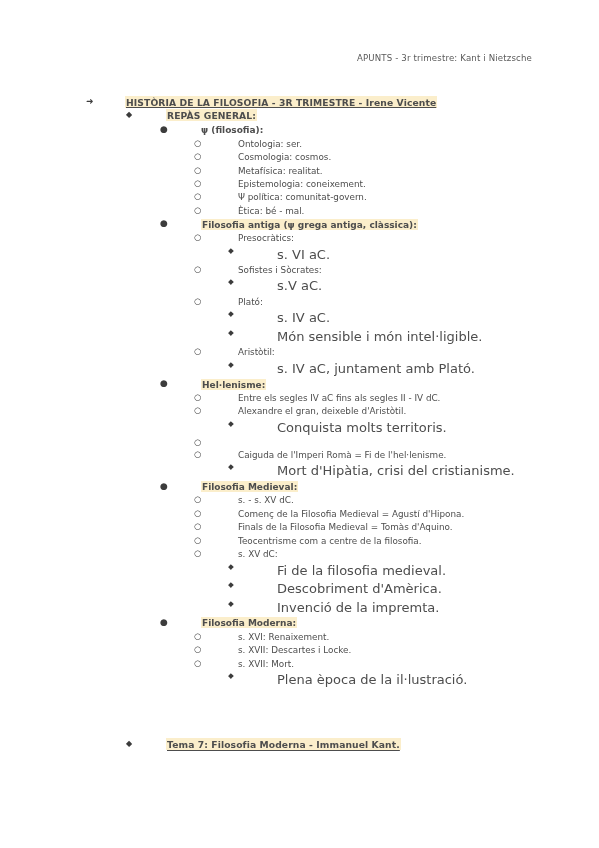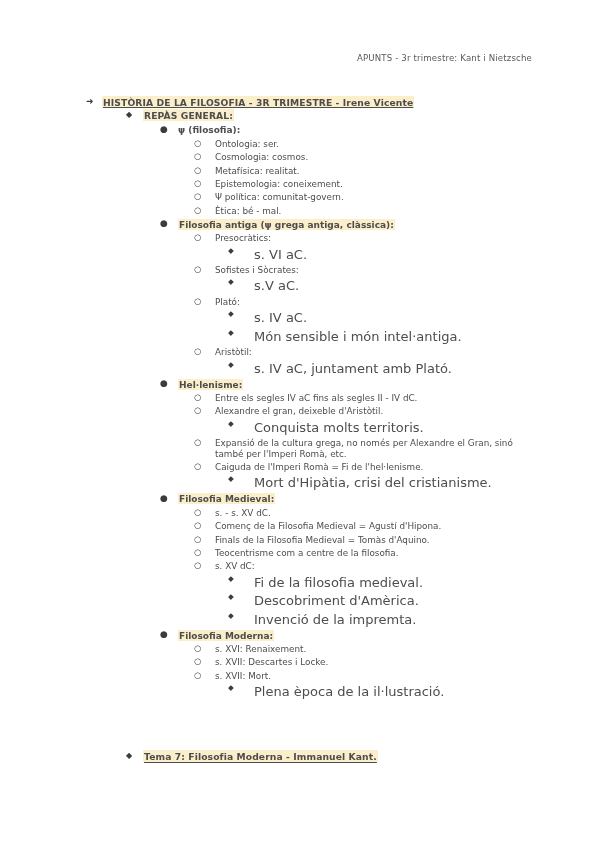--- a/index.html
+++ b/index.html
@@ -48,20 +48,21 @@
   }
   .bullet {
     flex: 0 0 auto;
     text-align: left;
     line-height: 1.0;
     color: #3c3c3c;
   }
   .txt {
     flex: 1 1 auto;
     line-height: 1.18;
+    margin-left: 23px;
   }
 
   
   .lvl0            { margin-left: 86px; }
   .lvl0 .bullet    { width: 16px; font-size: 9px; }
   .lvl0 .txt       { font-size: 9.2px; font-weight: bold; letter-spacing: 0.1px; }
 
   
   .lvl1            { margin-left: 126px; }
   .lvl1 .bullet    { width: 17px; font-size: 8px; }
@@ -175,21 +176,21 @@
     <div class="row lvl3">
       <span class="bullet">○</span>
       <span class="txt">Plató:</span>
     </div>
     <div class="row lvl4">
       <span class="bullet">◆</span>
       <span class="txt">s. IV aC.</span>
     </div>
     <div class="row lvl4">
       <span class="bullet">◆</span>
-      <span class="txt">Món sensible i món intel·antiga.</span>
+      <span class="txt">Món sensible i món intel·ligible.</span>
     </div>
 
     <div class="row lvl3">
       <span class="bullet">○</span>
       <span class="txt">Aristòtil:</span>
     </div>
     <div class="row lvl4">
       <span class="bullet">◆</span>
       <span class="txt">s. IV aC, juntament amb Plató.</span>
     </div>
@@ -208,21 +209,20 @@
       <span class="bullet">○</span>
       <span class="txt">Alexandre el gran, deixeble d'Aristòtil.</span>
     </div>
     <div class="row lvl4">
       <span class="bullet">◆</span>
       <span class="txt">Conquista molts territoris.</span>
     </div>
 
     <div class="row lvl3 wrap">
       <span class="bullet">○</span>
-      <span class="txt">Expansió de la cultura grega, no només per Alexandre el Gran, sinó també per l'Imperi Romà, etc.</span>
     </div>
 
     <div class="row lvl3">
       <span class="bullet">○</span>
       <span class="txt">Caiguda de l'Imperi Romà = Fi de l'hel·lenisme.</span>
     </div>
     <div class="row lvl4">
       <span class="bullet">◆</span>
       <span class="txt">Mort d'Hipàtia, crisi del cristianisme.</span>
     </div>

